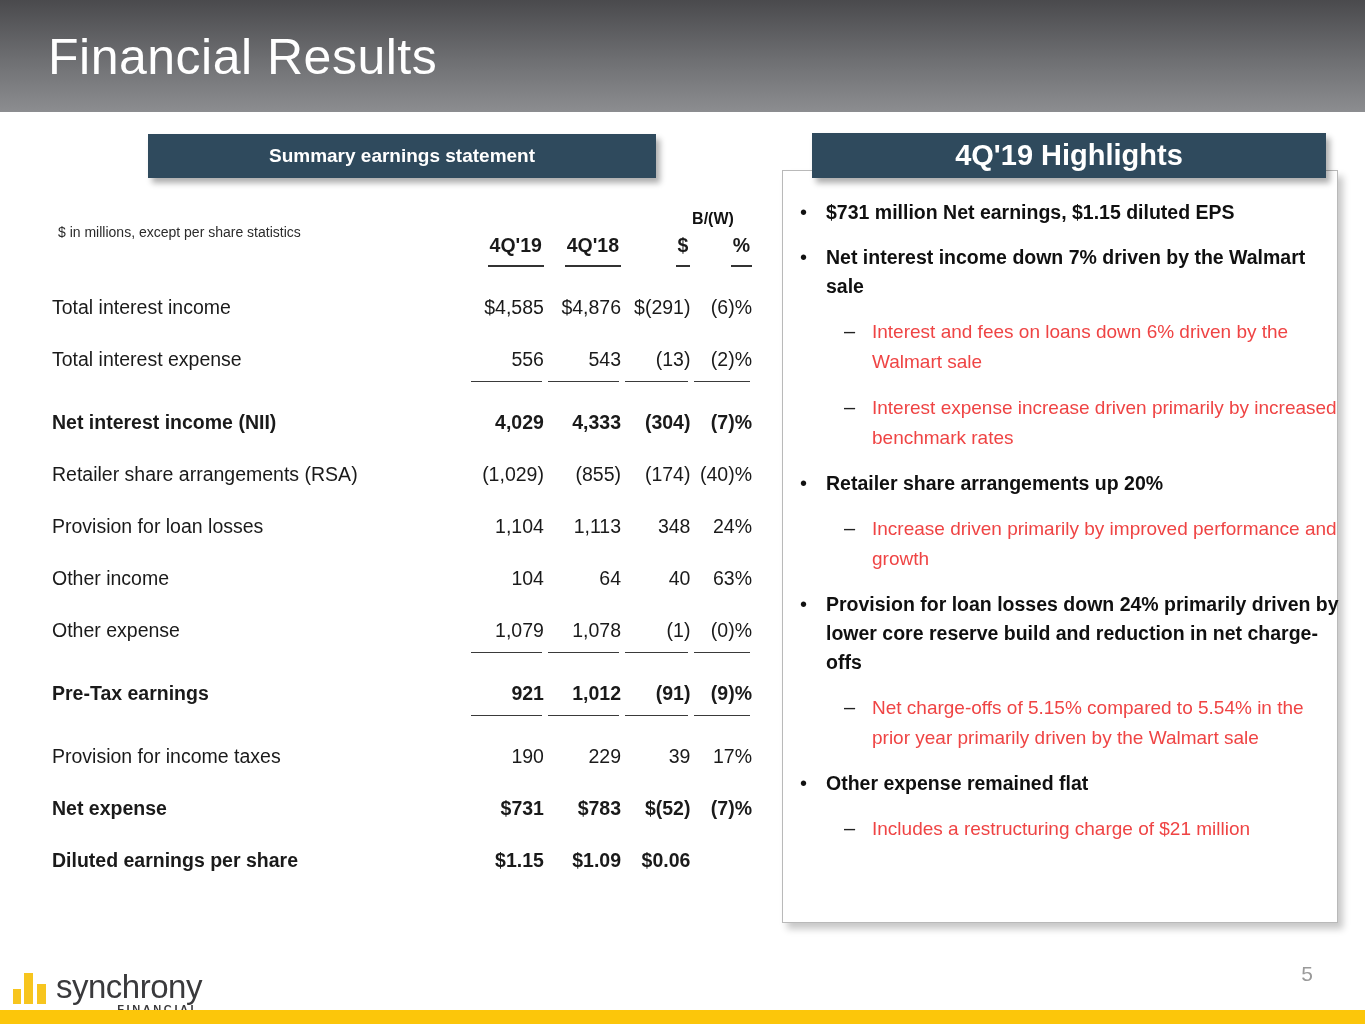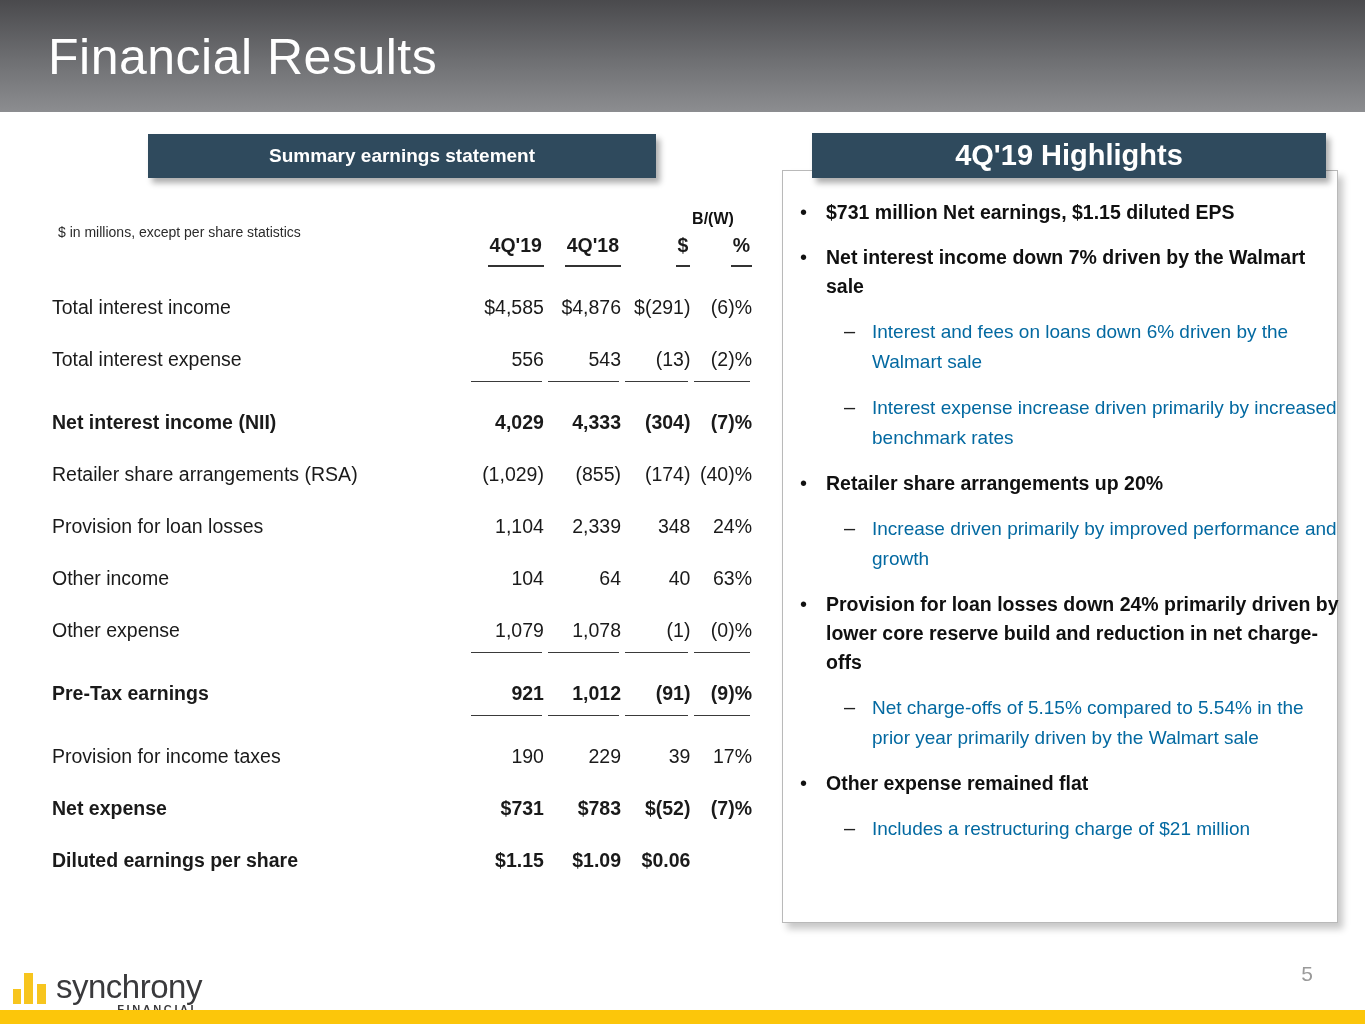--- a/index.html
+++ b/index.html
@@ -198,21 +198,21 @@
     font-size: 19.5px;
     font-weight: bold;
     line-height: 29px;
     color: #101010;
     flex: 1;
   }
   .b2 .tx {
     font-size: 19px;
     font-weight: 400;
     line-height: 30px;
-    color: #0369a1;
+    color: #ef4444;
     flex: 1;
   }
 
   
   .footer-bar {
     position: absolute;
     left: 0;
     bottom: 0;
     width: 1365px;
     height: 14px;
@@ -340,21 +340,21 @@
         <td class="label">Retailer share arrangements (RSA)</td>
         <td class="num c1">(1,029)</td>
         <td class="num c2">(855)</td>
         <td class="num c3">(174)</td>
         <td class="num c4">(40)%</td>
       </tr>
 
       <tr>
         <td class="label">Provision for loan losses</td>
         <td class="num c1">1,104</td>
-        <td class="num c2">2,339</td>
+        <td class="num c2">1,113</td>
         <td class="num c3">348</td>
         <td class="num c4">24%</td>
       </tr>
 
       <tr>
         <td class="label">Other income</td>
         <td class="num c1">104</td>
         <td class="num c2">64</td>
         <td class="num c3">40</td>
         <td class="num c4">63%</td>

